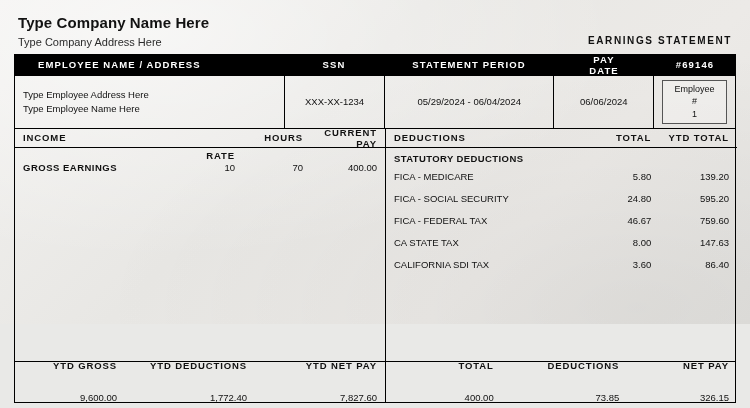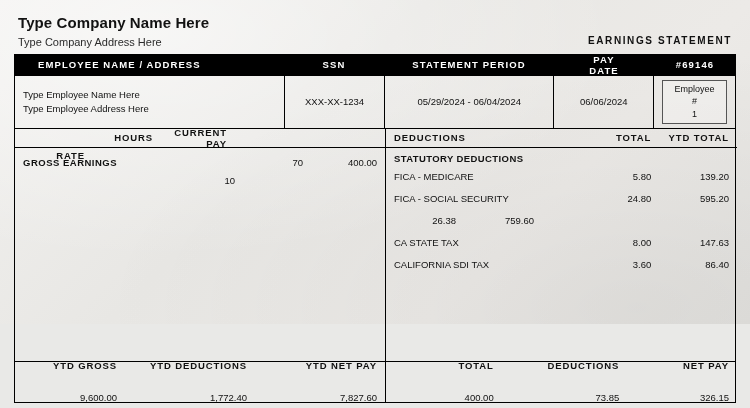--- a/index.html
+++ b/index.html
@@ -157,21 +157,21 @@
   .row > div { box-sizing: border-box; padding: 0 8px; }
   .row .bold { font-weight: bold; letter-spacing: 0.5px; }
   .num { text-align: right; font-variant-numeric: tabular-nums; }
 
   .section-title {
     font-size: 9.5px;
     font-weight: bold;
     letter-spacing: 0.4px;
     padding: 5px 8px 2px 8px;
   }
-  .gross-row { padding-top: 5px; height: 20px; }
+  .gross-row { padding-top: 5px; height: 20px; align-items: flex-end; }
 
   
   .footer {
     display: flex;
     border-left: 1px solid #000;
     border-right: 1px solid #000;
     border-bottom: 1px solid #000;
     height: 40px;
     font-size: 9.5px;
   }
@@ -218,40 +218,41 @@
     <div class="band">
       <div class="c-name">EMPLOYEE NAME / ADDRESS</div>
       <div class="c-ssn">SSN</div>
       <div class="c-period">STATEMENT PERIOD</div>
       <div class="c-paydate">PAY DATE</div>
       <div class="c-num">#69146</div>
     </div>
 
     <div class="emprow">
       <div class="c-name emp-lines">
+        <div>Type Employee Address Here</div>
         <div>Type Employee Name Here</div>
-        <div>Type Employee Address Here</div>
       </div>
       <div class="c-ssn sep center">XXX-XX-1234</div>
       <div class="c-period sep center">05/29/2024 - 06/04/2024</div>
       <div class="c-paydate sep center">06/06/2024</div>
       <div class="c-num sep center">
         <div class="empnum-box">
           <div class="empnum-inner">
             <div>Employee #</div>
             <div>1</div>
           </div>
         </div>
       </div>
     </div>
 
     <div class="main">
 
       <div class="col-left">
         <div class="subhead">
+          <div class="l-income">INCOME</div>
           <div class="l-rate">RATE</div>
           <div class="l-hours">HOURS</div>
           <div class="l-current">CURRENT PAY</div>
         </div>
         <div class="row gross-row">
           <div class="l-income bold">GROSS EARNINGS</div>
           <div class="l-rate num">10</div>
           <div class="l-hours num">70</div>
           <div class="l-current num">400.00</div>
         </div>
@@ -269,21 +270,22 @@
           <div class="r-ded">FICA - MEDICARE</div>
           <div class="r-total num">5.80</div>
           <div class="r-ytd num">139.20</div>
         </div>
         <div class="row">
           <div class="r-ded">FICA - SOCIAL SECURITY</div>
           <div class="r-total num">24.80</div>
           <div class="r-ytd num">595.20</div>
         </div>
         <div class="row">
-          <div class="r-total num">26.38</div>
+          <div class="r-ded">FICA - FEDERAL TAX</div>
+          <div class="r-total num">46.67</div>
           <div class="r-ytd num">759.60</div>
         </div>
         <div class="row">
           <div class="r-ded">CA STATE TAX</div>
           <div class="r-total num">8.00</div>
           <div class="r-ytd num">147.63</div>
         </div>
         <div class="row">
           <div class="r-ded">CALIFORNIA SDI TAX</div>
           <div class="r-total num">3.60</div>

